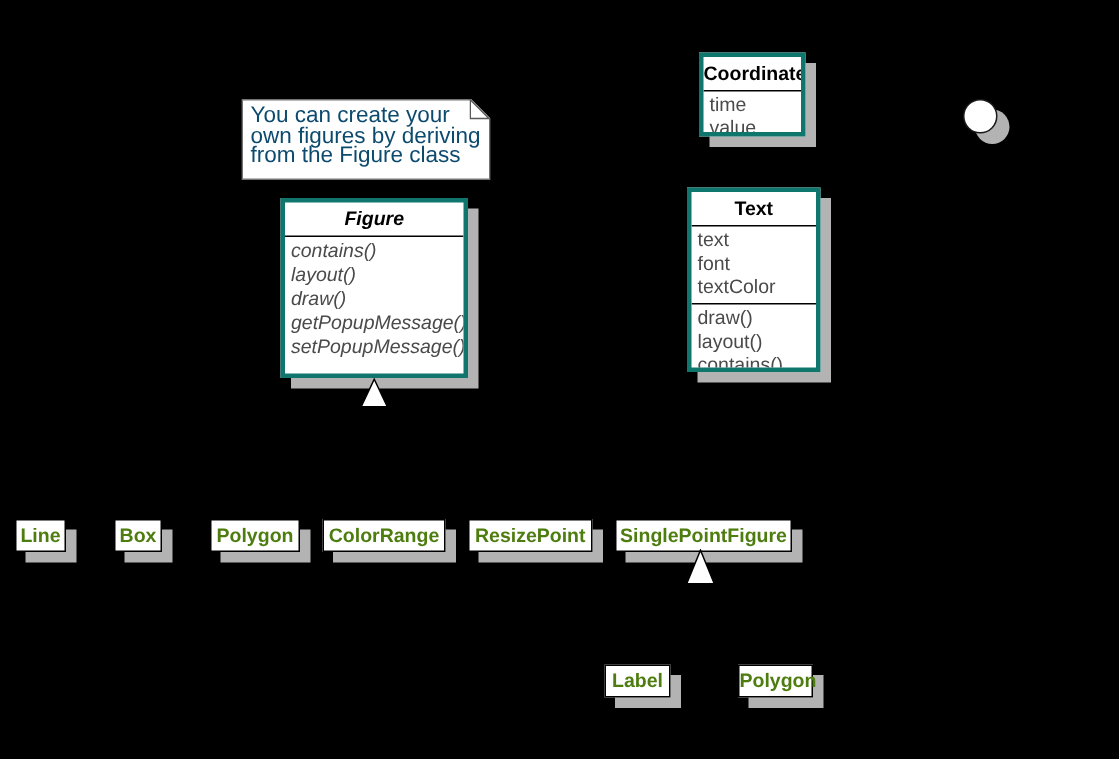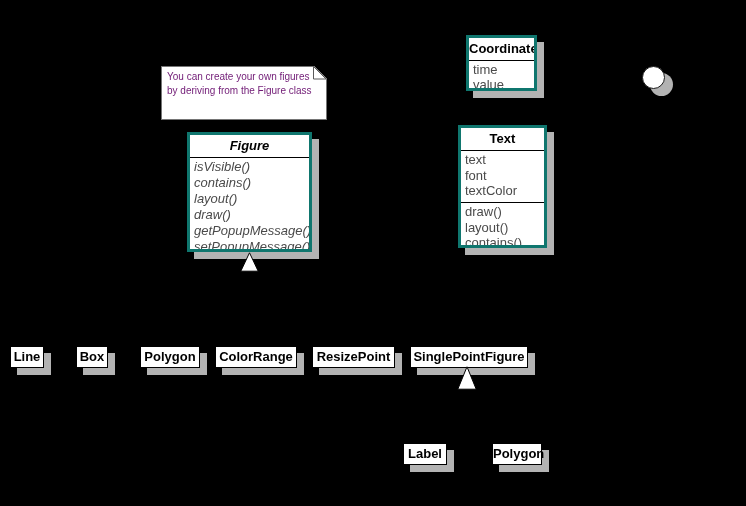--- a/index.html
+++ b/index.html
@@ -16,22 +16,22 @@
   .note {
     position: absolute;
     left: 161px; top: 66px;
     width: 166px; height: 54px;
     box-sizing: border-box;
     background: #ffffff;
     border: 1px solid #757575;
     clip-path: polygon(0 0, calc(100% - 13px) 0, 100% 13px, 100% 100%, 0 100%);
   }
   .note-text {
-    color: #701a75;
-    font-size: 10px;
+    color: #0c4a6e;
+    font-size: 15px;
     line-height: 13.5px;
     padding: 3px 4px 0 5px;
   }
   .note-fold {
     position: absolute;
     left: 313px; top: 66px;
     pointer-events: none;
   }
 
   
@@ -71,21 +71,21 @@
     position: absolute;
     box-sizing: border-box;
     height: 22px;
     background: #ffffff;
     border: 1px solid #000000;
     box-shadow: 7px 7px 0 0 #b3b3b3;
     text-align: center;
     line-height: 20px;
     font-size: 13px;
     font-weight: bold;
-    color: #000000;
+    color: #4d7c0f;
     white-space: nowrap;
   }
   #cls-line        { left: 10px;  top: 346px; width: 34px;  }
   #cls-box         { left: 76px;  top: 346px; width: 32px;  }
   #cls-polygon     { left: 140px; top: 346px; width: 60px;  }
   #cls-colorrange  { left: 215px; top: 346px; width: 82px;  }
   #cls-resizepoint { left: 312px; top: 346px; width: 83px;  }
   #cls-spf         { left: 410px; top: 346px; width: 118px; }
   #cls-label       { left: 403px; top: 443px; width: 44px;  }
   #cls-marker      { left: 492px; top: 443px; width: 50px;  }
@@ -115,21 +115,20 @@
   <div class="note">
     <div class="note-text">You can create your own figures by deriving from the Figure class</div>
   </div>
   <svg class="note-fold" width="14" height="14">
     <path d="M0.5 0.5 L13 13 L0.5 13 Z" fill="#ffffff" stroke="#5a5a5a" stroke-width="1"></path>
   </svg>
 
   <div class="uml-class" id="cls-figure">
     <div class="uml-title">Figure</div>
     <div class="uml-section">
-        <div>isVisible()</div>
         <div>contains()</div>
         <div>layout()</div>
         <div>draw()</div>
         <div>getPopupMessage()</div>
         <div>setPopupMessage()</div>
       </div>
   </div>
 
   <div class="uml-class" id="cls-coordinate">
     <div class="uml-title">Coordinate</div>

